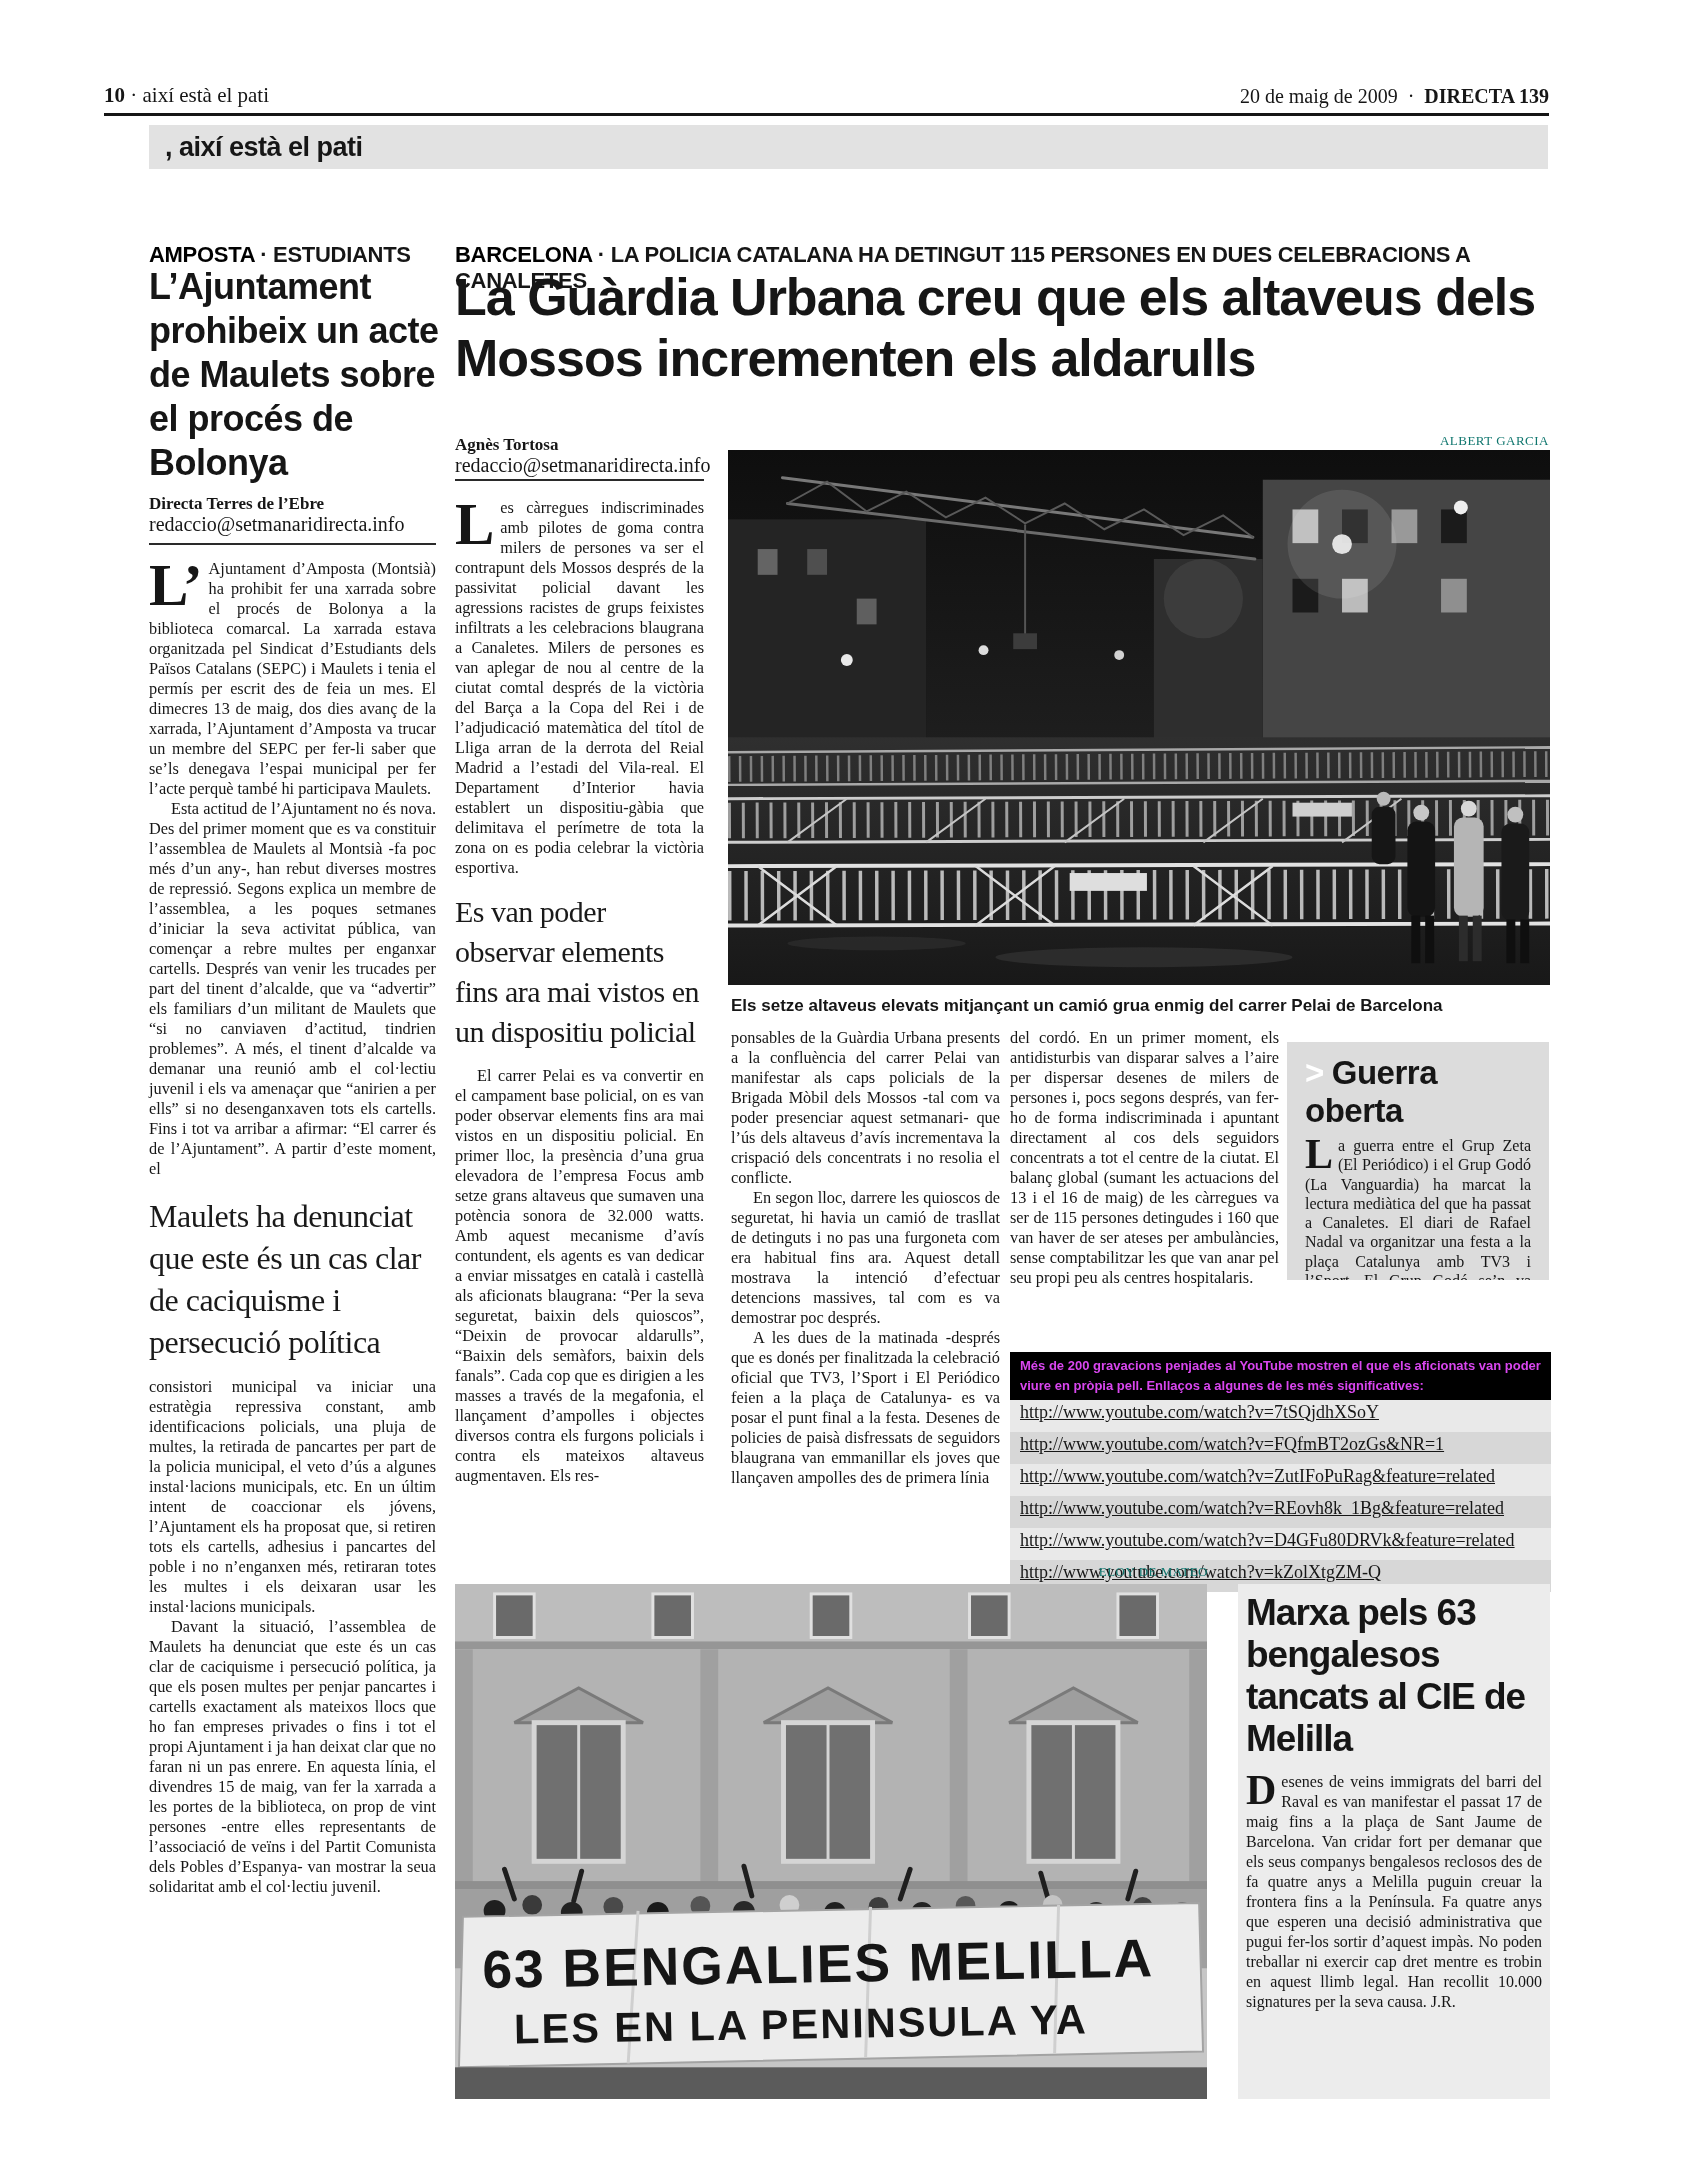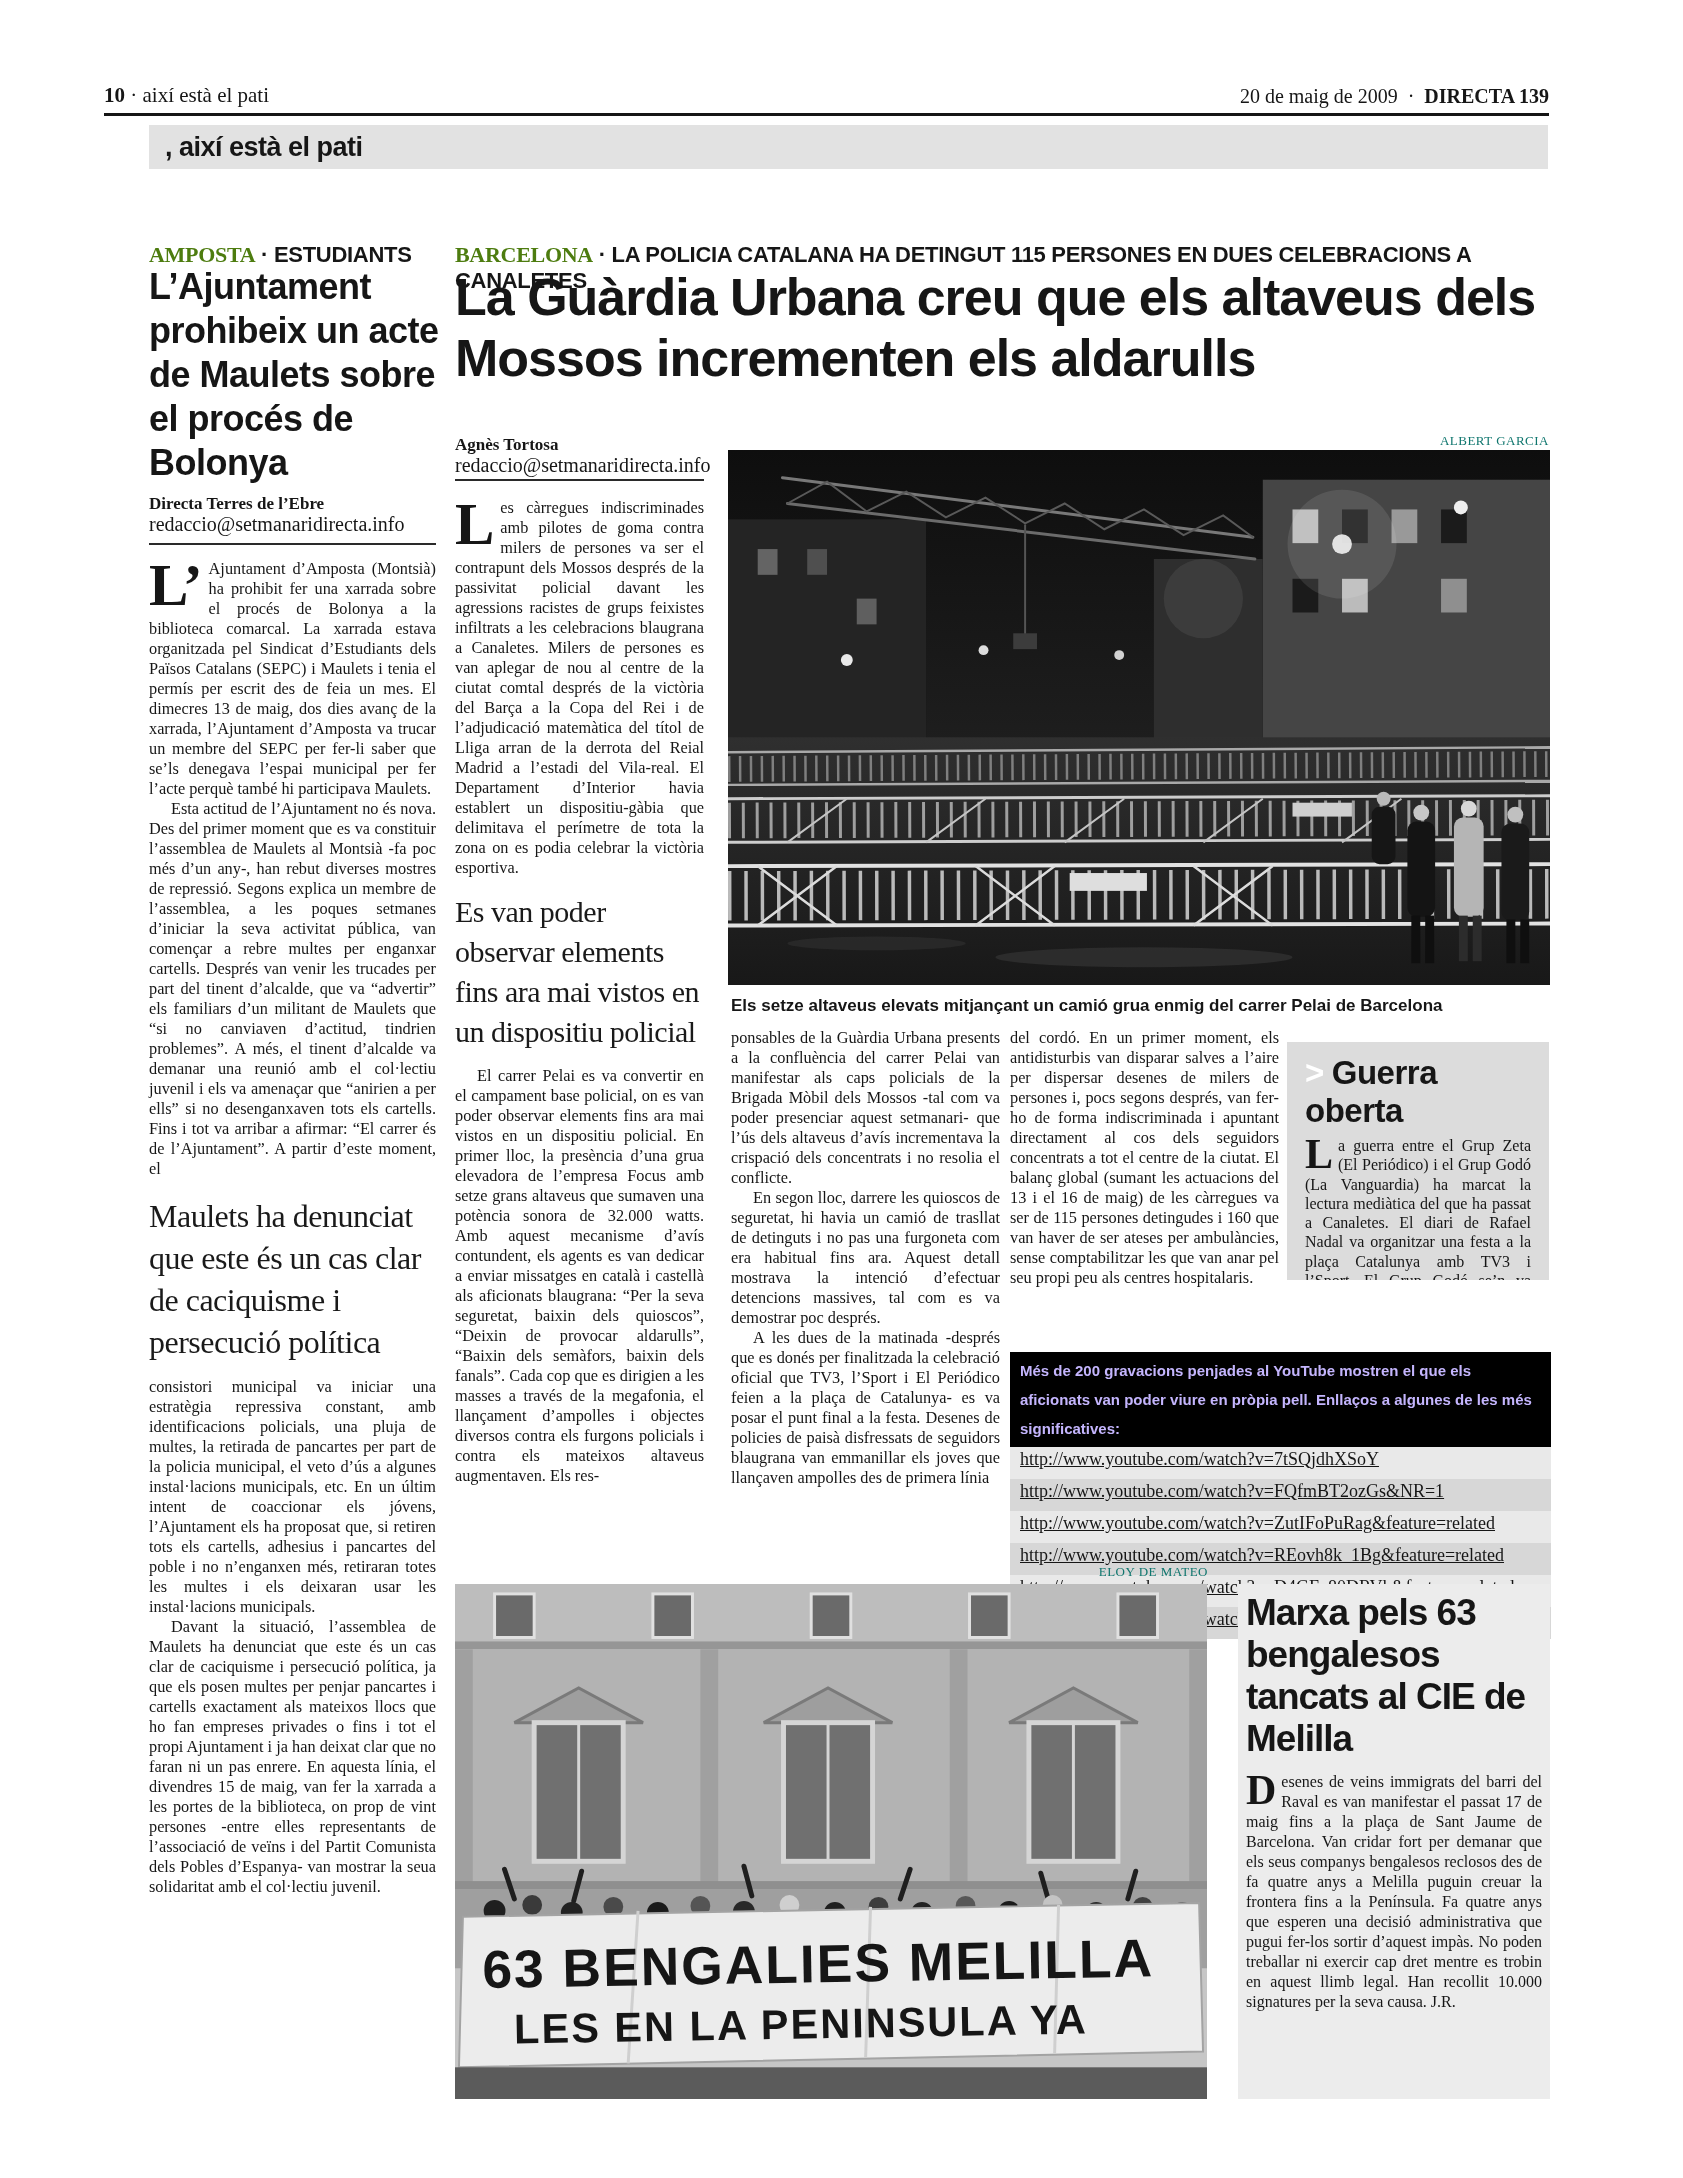--- a/index.html
+++ b/index.html
@@ -12,21 +12,21 @@
   .folio b{font-weight:bold;}
   .dateline{left:1089px;top:85px;width:460px;text-align:right;font-size:20px;}
   .dateline .issue{font-weight:bold;}
   .hrule{left:104px;top:113px;width:1445px;height:3px;background:#151515;}
   .band{left:149px;top:125px;width:1399px;height:44px;background:#e2e2e2;}
   .band span{display:block;padding-left:16px;font-family:"Liberation Sans",sans-serif;
              font-weight:bold;font-size:27px;line-height:44px;letter-spacing:-0.5px;}
 
   
   .kicker{font-family:"Liberation Sans",sans-serif;font-weight:bold;font-size:22px;letter-spacing:-0.3px;}
-  .kick-gray{color:#4d7c0f;font-family:Liberation Serif, serif;}
+  .kick-gray{color:#000000;}
 
   
   .hl-left{left:149px;top:265px;width:297px;font-family:"Liberation Sans",sans-serif;
            font-weight:bold;font-size:36px;line-height:44px;letter-spacing:-0.5px;}
   .hl-main{left:455px;top:267px;width:1104px;font-family:"Liberation Sans",sans-serif;
            font-weight:bold;font-size:52px;line-height:61px;letter-spacing:-1px;}
 
   
   .bodytext{font-size:16.3px;line-height:20px;text-align:justify;}
   .bodytext p{margin:0;}
@@ -57,22 +57,22 @@
   
   .graybox{left:1287px;top:1042px;width:262px;height:238px;background:#dcdcdc;
            box-sizing:border-box;padding:12px 18px;overflow:hidden;}
   .graybox-title{font-family:"Liberation Sans",sans-serif;font-weight:bold;font-size:33px;
                  line-height:38px;letter-spacing:-0.5px;margin-bottom:6px;}
   .graybox-title .arrow{color:#ffffff;margin-right:8px;}
   .graybox .bodytext{font-size:16px;line-height:19.3px;}
 
   
   .ytbox{left:1010px;top:1352px;width:541px;}
-  .ythead{background:#000000;color:#c4b5fd;font-family:"Liberation Sans",sans-serif;
-          font-weight:bold;font-size:15px;line-height:29px;padding:4px 10px;}
+  .ythead{background:#000000;color:#d946ef;font-family:"Liberation Sans",sans-serif;
+          font-weight:bold;font-size:13px;line-height:20px;padding:4px 10px;}
   .ytrow{font-size:18px;line-height:24px;height:32px;padding-left:10px;white-space:nowrap;overflow:hidden;text-decoration:underline;}
   .ytrow:nth-child(odd){background:#e9e9e9;}
   .ytrow:nth-child(even){background:#d7d7d7;}
 
   
   .bottombox{left:1238px;top:1584px;width:312px;min-height:515px;background:#ececec;
              box-sizing:border-box;padding:8px;}
   .hl-bottom{font-family:"Liberation Sans",sans-serif;font-weight:bold;font-size:37px;
              line-height:42px;letter-spacing:-1px;margin:0 0 12px 0;}
   .bottombox .bodytext{font-size:16px;line-height:20px;}

